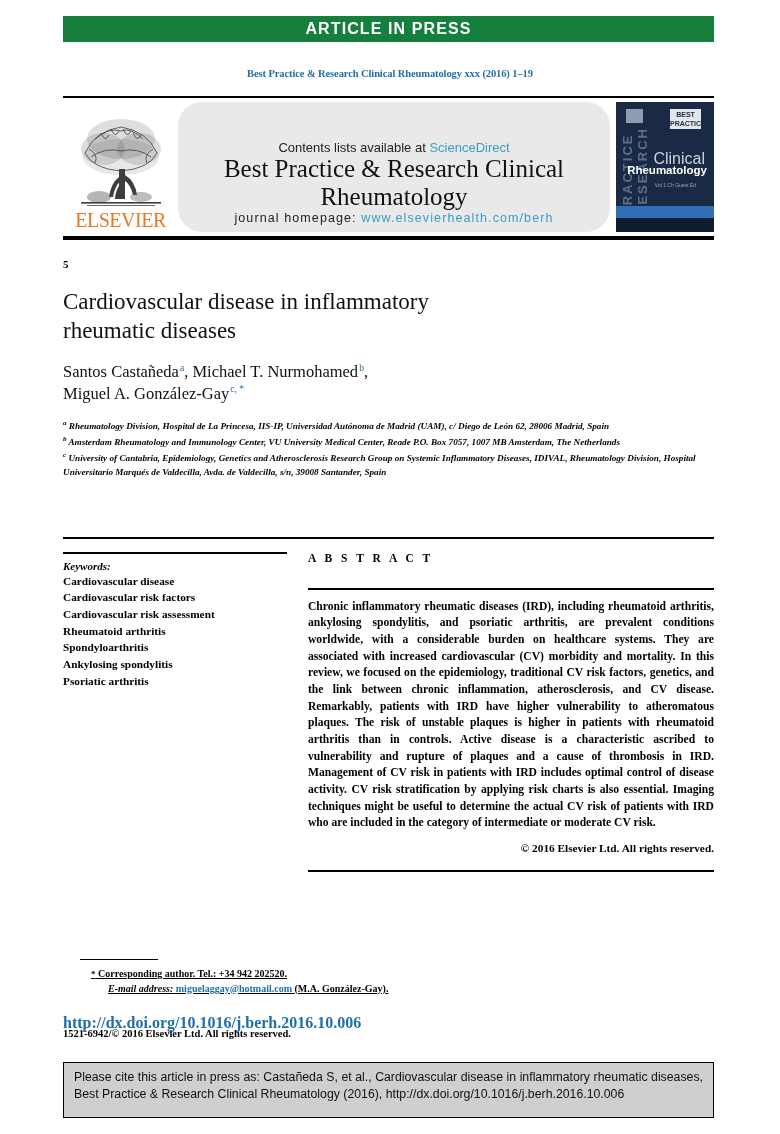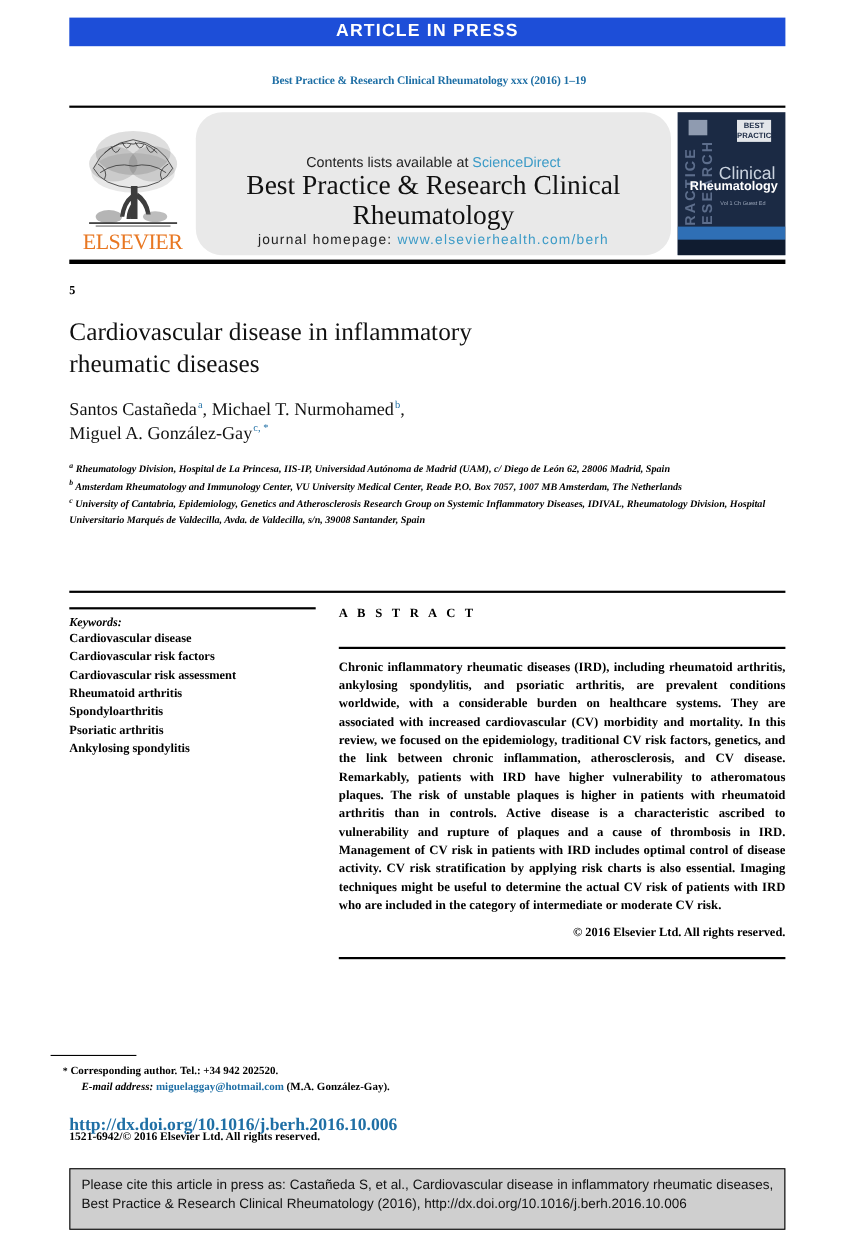--- a/index.html
+++ b/index.html
@@ -22,21 +22,21 @@
     box-sizing: border-box;
   }
 
   
   .aip-banner {
     position: absolute;
     left: 63px;
     top: 16px;
     width: 651px;
     height: 26px;
-    background: #1d4ed8;
+    background: #15803d;
     display: flex;
     align-items: center;
     justify-content: center;
   }
   .aip-banner .aip-text {
     font-family: "Liberation Sans", sans-serif;
     font-weight: bold;
     font-size: 16px;
     letter-spacing: 1.1px;
     color: #ffffff;
@@ -336,23 +336,24 @@
   .abs-bottom-rule {
     height: 1.5px;
     background: #000;
     width: 100%;
     margin-top: 16px;
   }
 
   
   .footnotes {
     position: absolute;
-    left: 46px;
+    left: 80px;
     top: 959px;
     width: 440px;
+    text-decoration: underline;
   }
   .fn-rule {
     width: 78px;
     height: 1px;
     background: #000;
     margin-bottom: 7px;
   }
   .fn-line {
     font-family: "Liberation Serif", serif;
     font-weight: bold;
@@ -515,22 +516,22 @@
 
     <div class="col-left">
       <div class="kw-rule"></div>
       <div class="kw-head">Keywords:</div>
       <div class="kw-list">
         <div>Cardiovascular disease</div>
         <div>Cardiovascular risk factors</div>
         <div>Cardiovascular risk assessment</div>
         <div>Rheumatoid arthritis</div>
         <div>Spondyloarthritis</div>
+        <div>Ankylosing spondylitis</div>
         <div>Psoriatic arthritis</div>
-        <div>Ankylosing spondylitis</div>
       </div>
     </div>
 
     <div class="col-right">
       <div class="abs-head">A B S T R A C T</div>
       <div class="abs-rule"></div>
       <div class="abs-body">Chronic inflammatory rheumatic diseases (IRD), including rheumatoid arthritis, ankylosing spondylitis, and psoriatic arthritis, are prevalent conditions worldwide, with a considerable burden on healthcare systems. They are associated with increased cardiovascular (CV) morbidity and mortality. In this review, we focused on the epidemiology, traditional CV risk factors, genetics, and the link between chronic inflammation, atherosclerosis, and CV disease. Remarkably, patients with IRD have higher vulnerability to atheromatous plaques. The risk of unstable plaques is higher in patients with rheumatoid arthritis than in controls. Active disease is a characteristic ascribed to vulnerability and rupture of plaques and a cause of thrombosis in IRD. Management of CV risk in patients with IRD includes optimal control of disease activity. CV risk stratification by applying risk charts is also essential. Imaging techniques might be useful to determine the actual CV risk of patients with IRD who are included in the category of intermediate or moderate CV risk.</div>
       <div class="abs-copy">© 2016 Elsevier Ltd. All rights reserved.</div>
       <div class="abs-bottom-rule"></div>
     </div>

